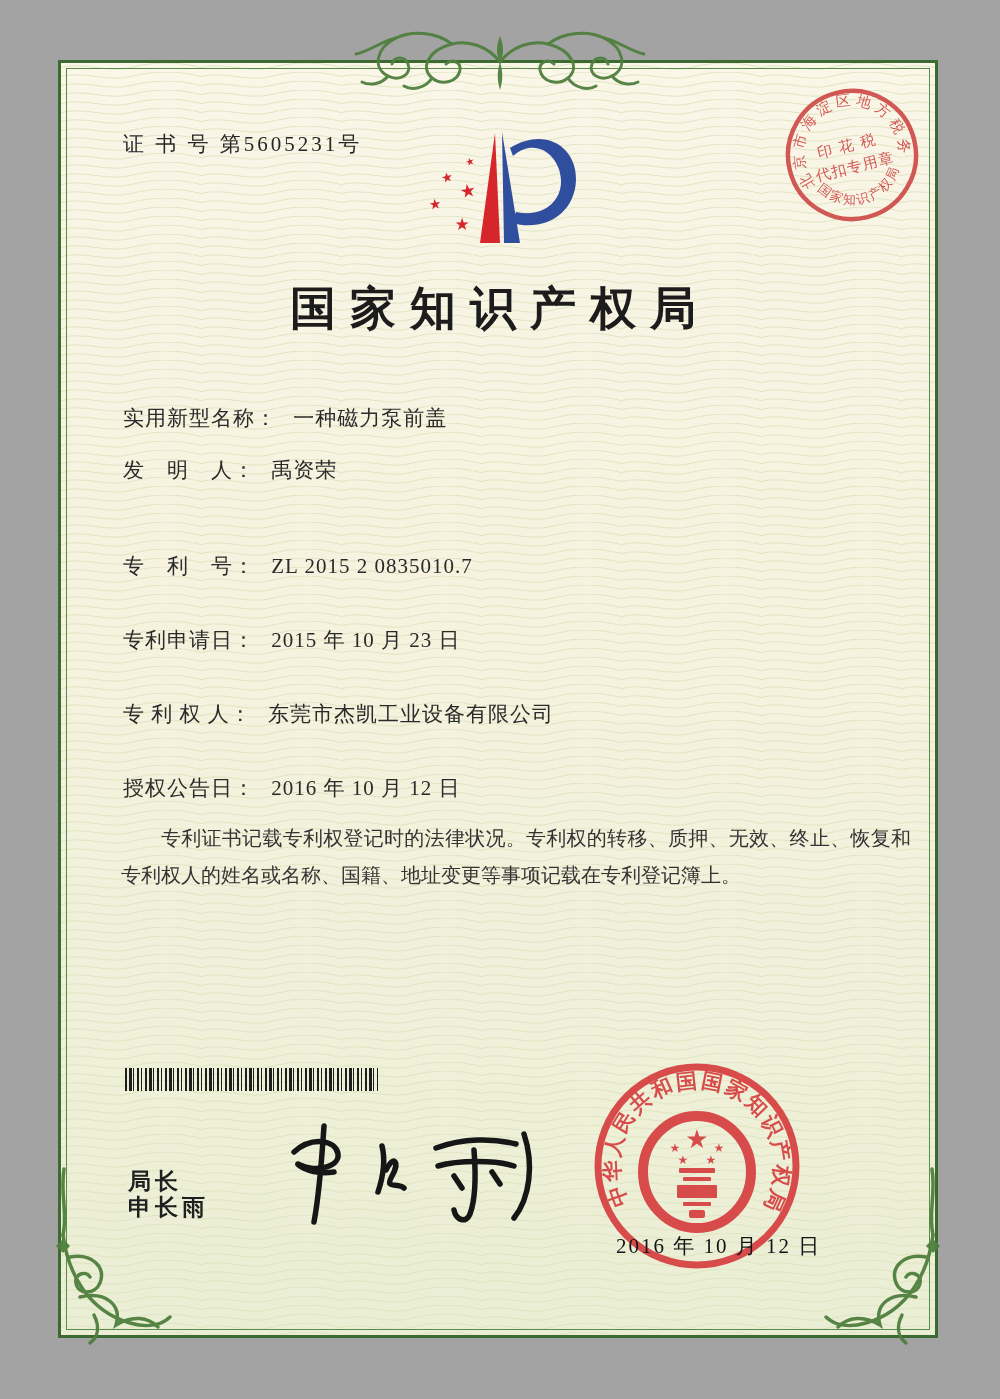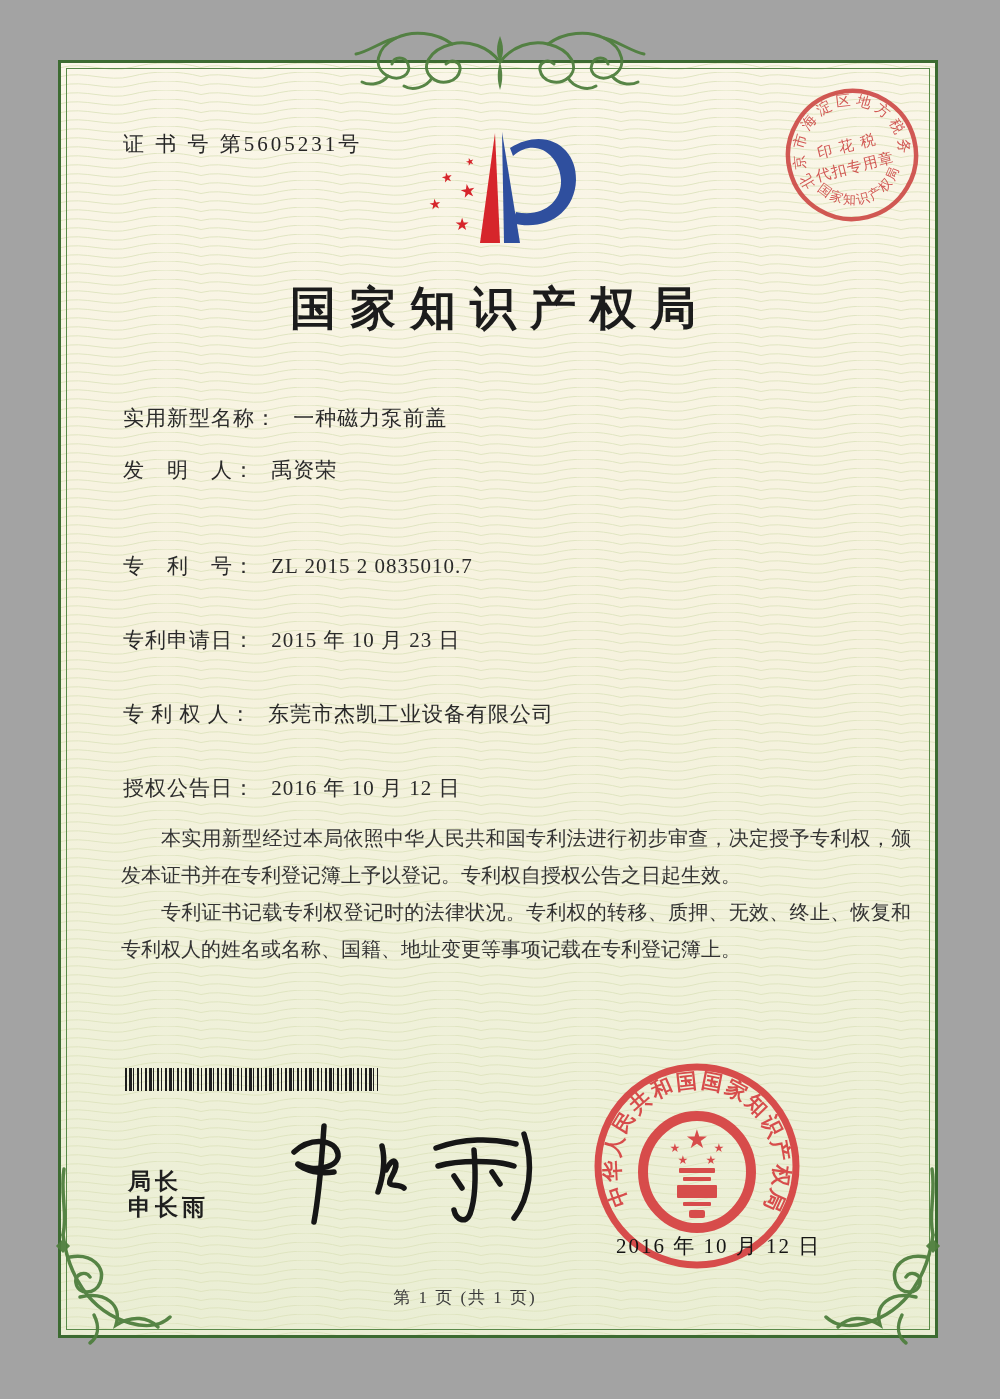--- a/index.html
+++ b/index.html
@@ -150,21 +150,20 @@
   <div class="abs field" style="top:700px;">
     <span class="lab">专 利 权 人：</span>
     <span class="val">东莞市杰凯工业设备有限公司</span>
   </div>
   <div class="abs field" style="top:774px;text-align:center;">
     <span class="lab">授权公告日：</span>
     <span class="val">2016 年 10 月 12 日</span>
   </div>
 
   <div class="abs body-text">
-    <p>本实用新型经过本局依照中华人民共和国专利法进行初步审查，决定授予专利权，颁发本证书并在专利登记簿上予以登记。专利权自授权公告之日起生效。</p>
     <p>专利证书记载专利权登记时的法律状况。专利权的转移、质押、无效、终止、恢复和专利权人的姓名或名称、国籍、地址变更等事项记载在专利登记簿上。</p>
   </div>
 
   <div class="abs barcode"></div>
 
   <div class="abs signer" style="top:1146px;margin-top:20px;">局长</div>
   <div class="abs signer" style="top:1192px;">申长雨</div>
 
   <svg class="abs" style="left:278px;top:1118px;" width="272" height="112" viewBox="0 0 272 112">
     <g stroke="#161616" stroke-width="5.5" fill="none" stroke-linecap="round" stroke-linejoin="round">
@@ -201,15 +200,14 @@
         <rect x="90" y="115" width="28" height="4" rx="1"></rect>
         <rect x="84" y="123" width="40" height="13" rx="1"></rect>
         <rect x="90" y="140" width="28" height="4" rx="1"></rect>
         <rect x="96" y="148" width="16" height="8" rx="2"></rect>
       </g>
     </g>
   </svg>
 
   <div class="abs seal-date">2016 年 10 月 12 日</div>
 
-  <div class="abs footer">第 1 页 (共 1 页)</div>
 
 </div>
 
 </body></html>

